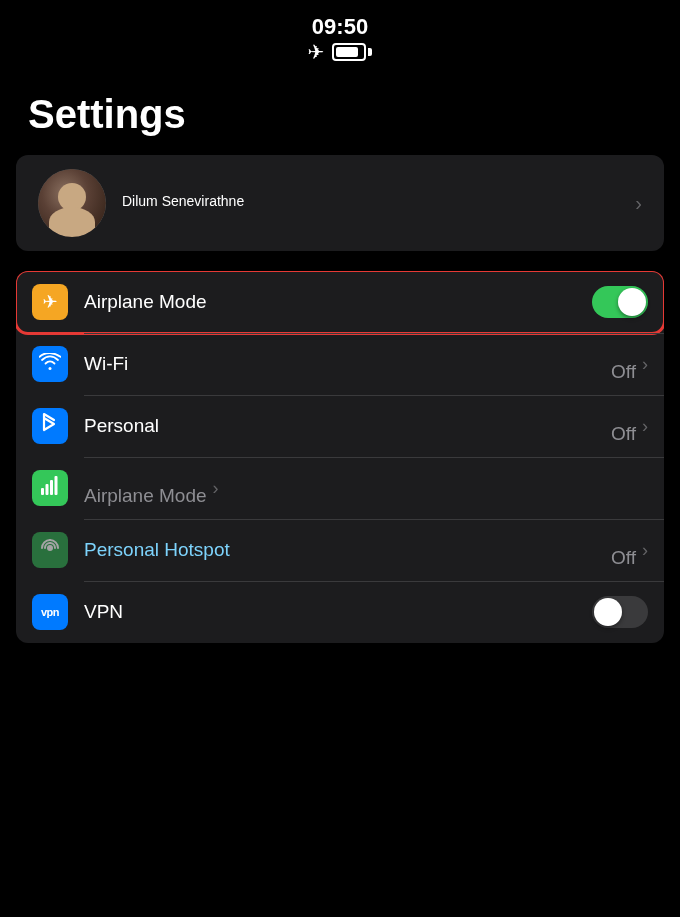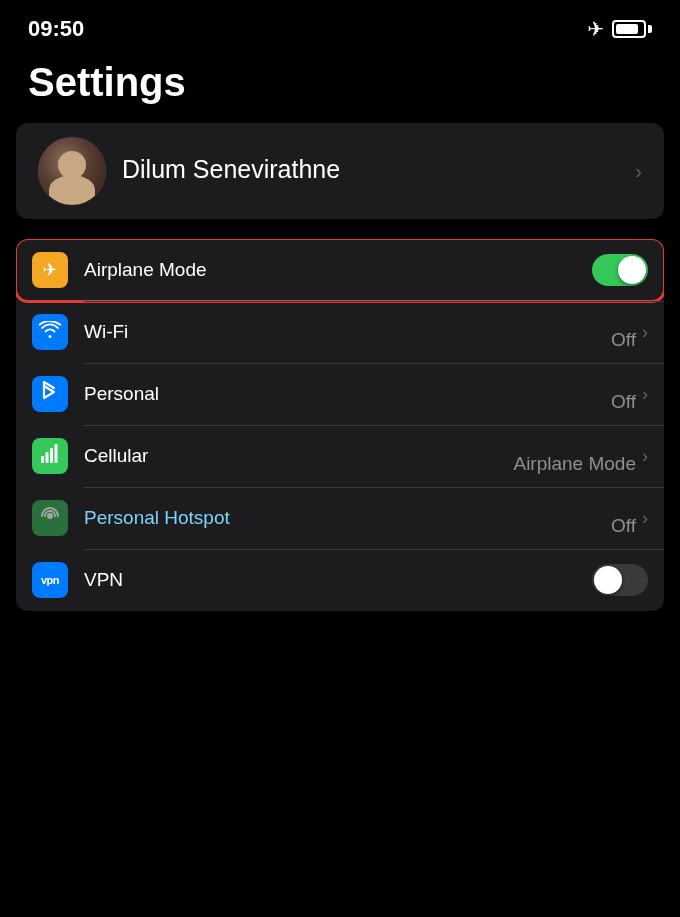--- a/index.html
+++ b/index.html
@@ -13,20 +13,21 @@
       overflow: hidden;
     }
 
     
     .status-bar {
       display: flex;
       justify-content: space-between;
       align-items: center;
       padding: 14px 28px 8px 28px;
       height: 52px;
+      flex-direction: column;
     }
 
     .status-time {
       font-size: 22px;
       font-weight: 600;
       color: #fff;
     }
 
     .status-icons {
       display: flex;
@@ -67,20 +68,21 @@
       background: #fff;
       border-radius: 0 2px 2px 0;
     }
 
     
     .page-title {
       padding: 8px 28px 18px 28px;
       font-size: 40px;
       font-weight: 800;
       color: #fff;
+      margin-top: 32px;
     }
 
     
     .profile-row {
       display: flex;
       align-items: center;
       padding: 14px 22px;
       background: #1c1c1e;
       border-radius: 12px;
       margin: 0 16px;
@@ -132,21 +134,21 @@
       height: 30px;
       background: #c8a882;
       border-radius: 50% 50% 0 0;
     }
 
     .profile-info {
       flex: 1;
     }
 
     .profile-name {
-      font-size: 25px;
+      font-size: 14px;
       font-weight: 500;
       color: #fff;
       margin-bottom: 4px;
     }
 
     .profile-subtitle {
       font-size: 15px;
       color: #8e8e93;
     }
 
@@ -344,21 +346,20 @@
     <div class="icon-wrap icon-green">
       <span>
         <svg width="20" height="20" viewBox="0 0 20 20" fill="none">
           <rect x="1" y="12" width="3" height="7" rx="1" fill="white"></rect>
           <rect x="5.5" y="8" width="3" height="11" rx="1" fill="white"></rect>
           <rect x="10" y="4" width="3" height="15" rx="1" fill="white"></rect>
           <rect x="14.5" y="0" width="3" height="19" rx="1" fill="white"></rect>
         </svg>
       </span>
     </div>
-    <span class="row-label">Cellular</span>
     <span class="row-value">Airplane Mode</span>
     <span class="row-chevron">›</span>
   </div>
 
   <div class="settings-row">
     <div class="icon-wrap" style="background:#32a852; opacity:0.6;">
       <span>
         <svg width="22" height="22" viewBox="0 0 22 22" fill="none">
           <circle cx="11" cy="11" r="3" fill="white"></circle>
           <path d="M6 11a5 5 0 0 1 5-5" stroke="white" stroke-width="2" stroke-linecap="round" fill="none"></path>

